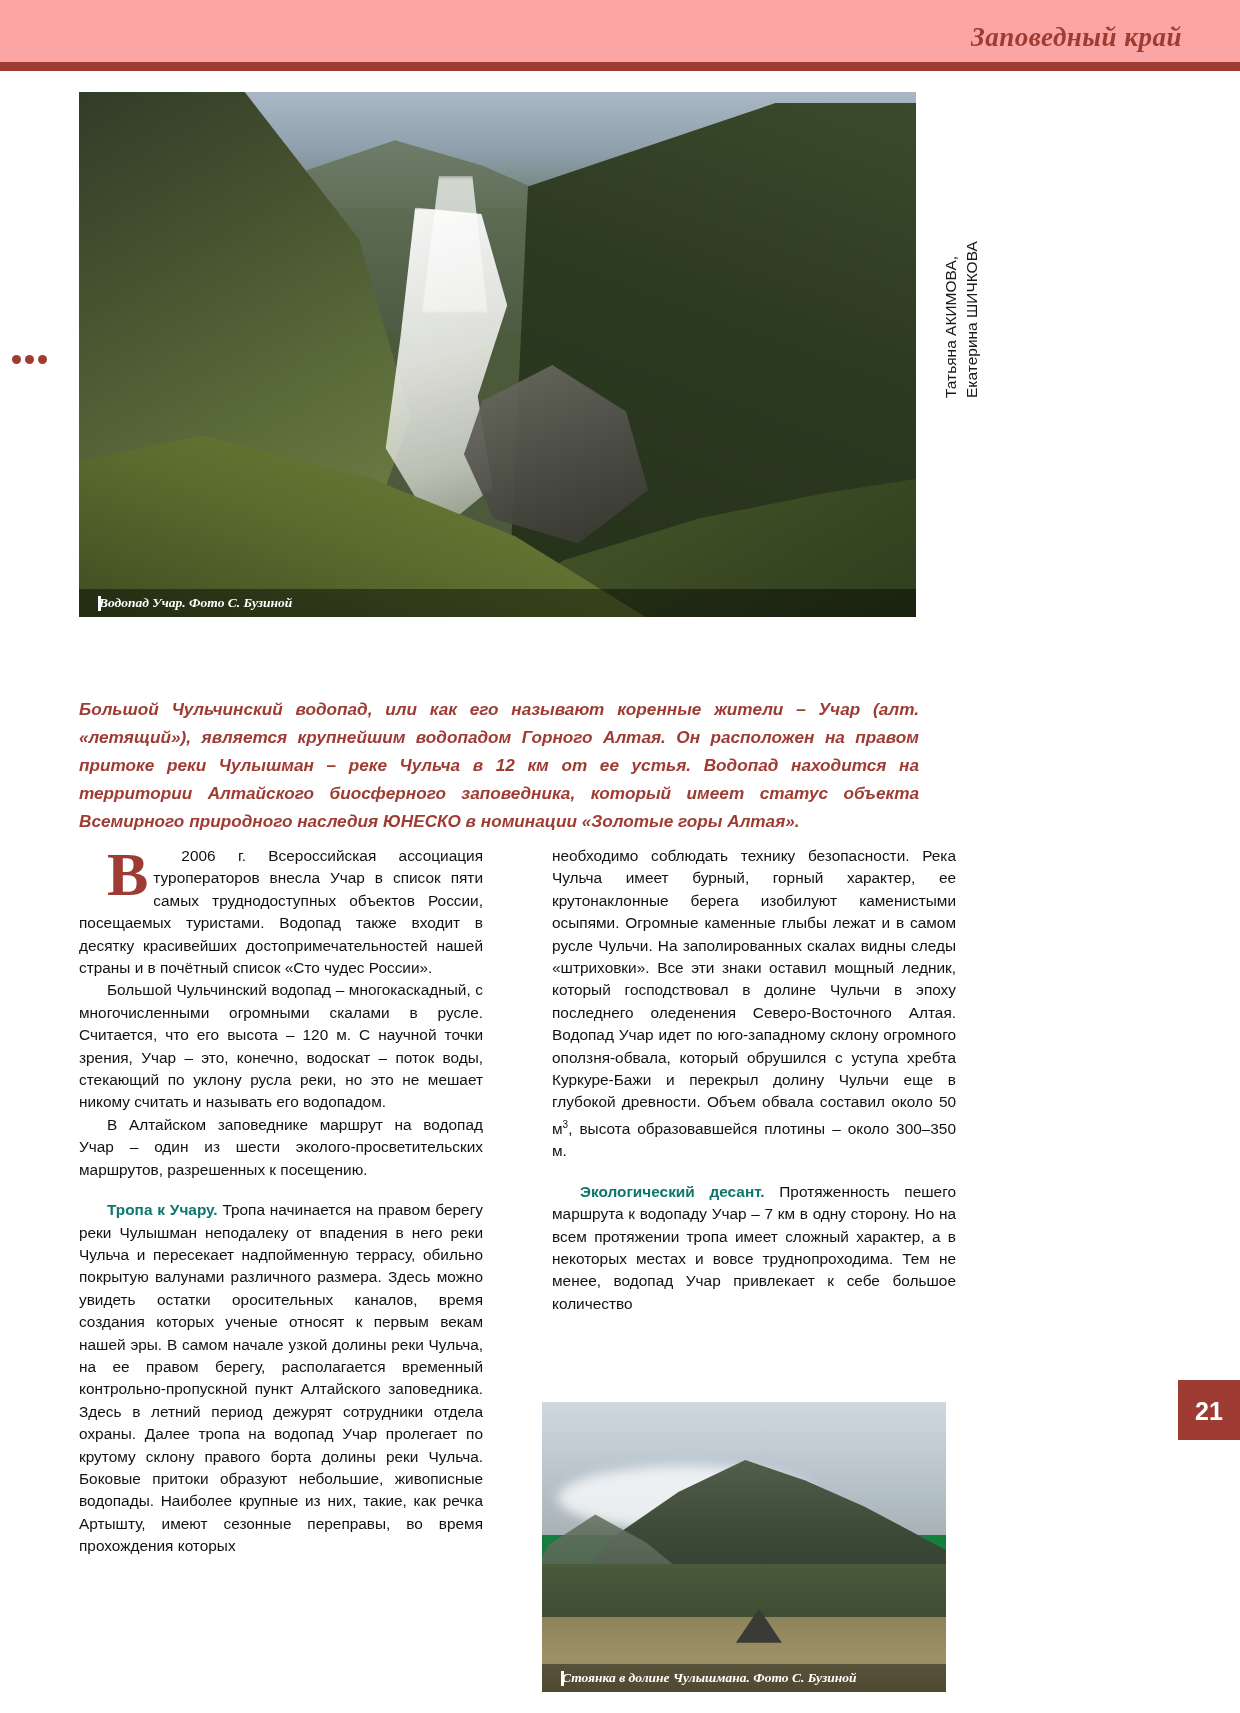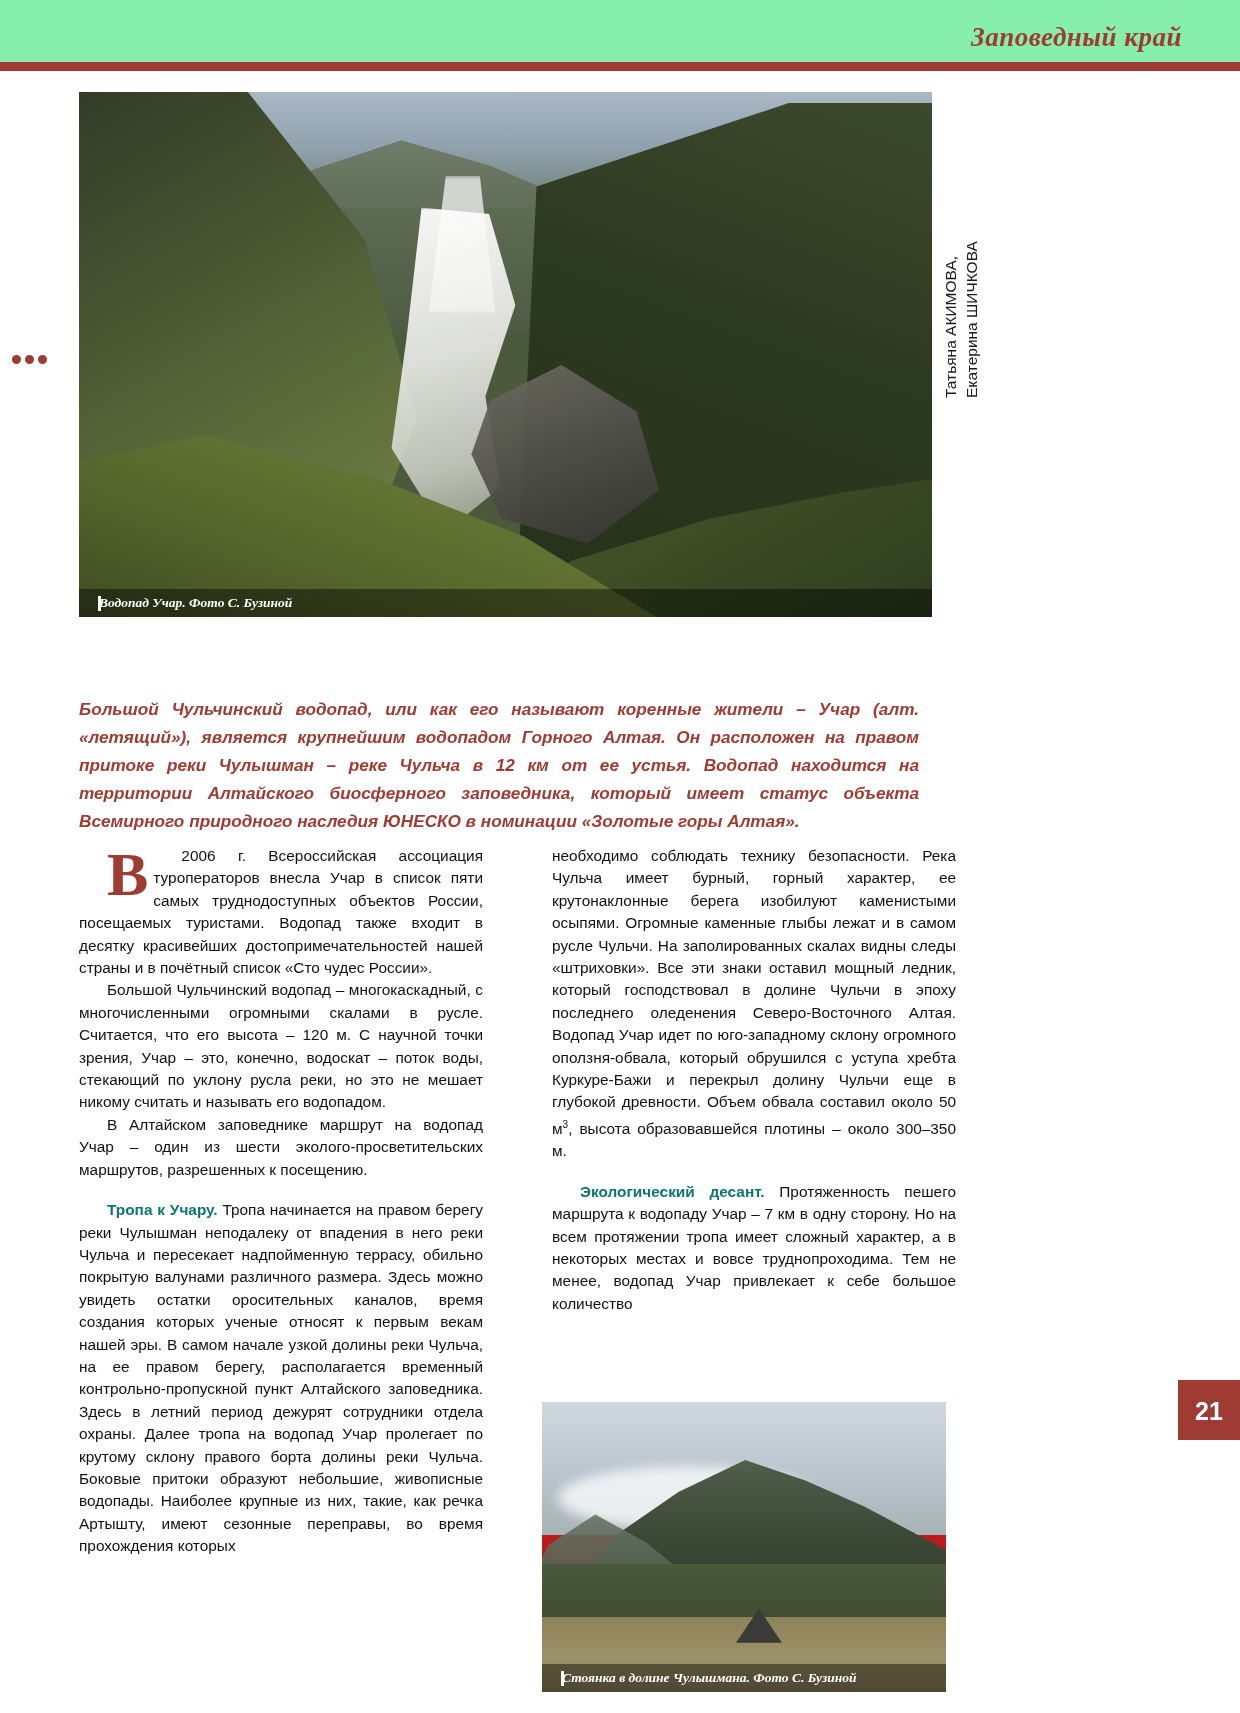--- a/index.html
+++ b/index.html
@@ -14,21 +14,21 @@
     font-family: "Liberation Sans", sans-serif;
     overflow: hidden;
   }
 
   
   .header-band {
     position: absolute;
     top: 0; left: 0;
     width: 1240px;
     height: 64px;
-    background: #86efac;
+    background: #fca5a5;
   }
   .header-title {
     position: absolute;
     top: 22px;
     right: 58px;
     font-family: "Liberation Serif", serif;
     font-style: italic;
     font-weight: bold;
     font-size: 27px;
     color: #9e3b33;
@@ -100,21 +100,20 @@
 
   
   .photo-main {
     position: absolute;
     left: 79px;
     top: 92px;
     width: 837px;
     height: 525px;
     overflow: hidden;
     background: #4b5a3a;
-    padding-left: 16px;
   }
   .photo-caption {
     position: absolute;
     left: 0;
     bottom: 0;
     width: 100%;
     height: 28px;
     background: rgba(0,0,0,0.42);
     color: #ffffff;
     font-family: "Liberation Serif", serif;
@@ -236,21 +235,21 @@
   sup { font-size: 10px; vertical-align: super; }
 
   
   .photo-2 {
     position: absolute;
     left: 542px;
     top: 1402px;
     width: 404px;
     height: 290px;
     overflow: hidden;
-    background: #b91c1c;
+    background: #15803d;
   }
   .p2-sky {
     position: absolute; left:0; top:0; width:100%; height:46%;
     background: linear-gradient(180deg, #cfd8df 0%, #b9c4cd 55%, #a7b3b6 100%);
   }
   .p2-cloud {
     position: absolute; left: 4%; top: 22%; width: 64%; height: 22%;
     background: rgba(255,255,255,.75);
     border-radius: 50%;
     filter: blur(6px);

